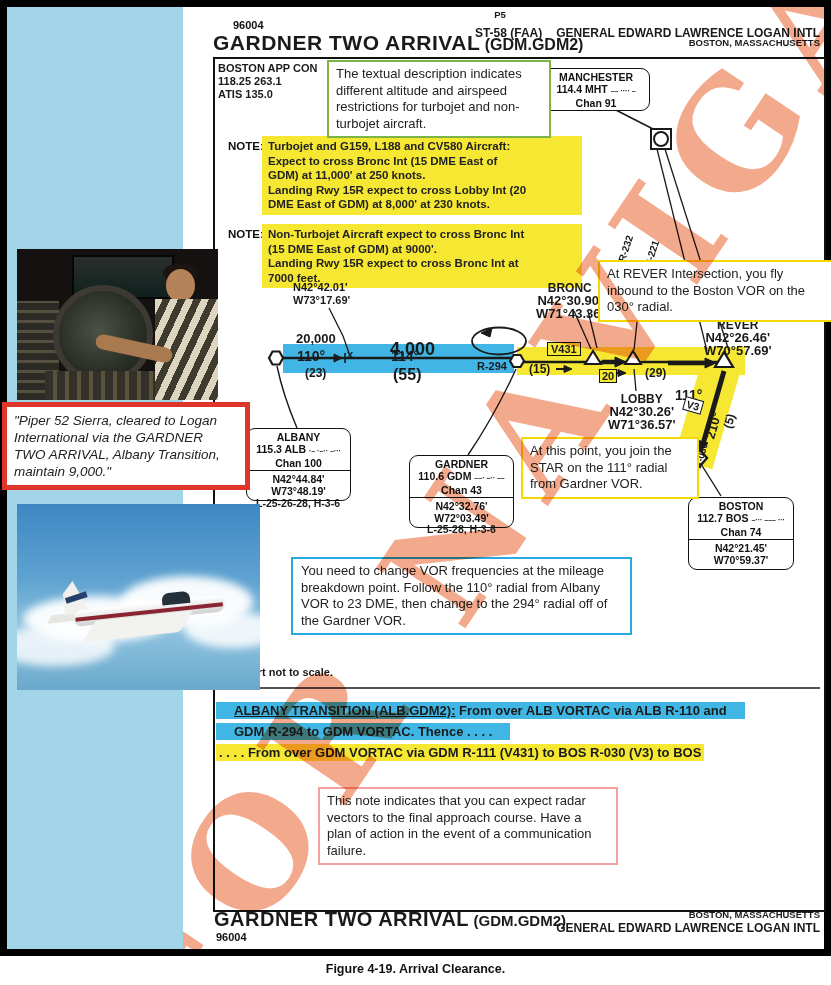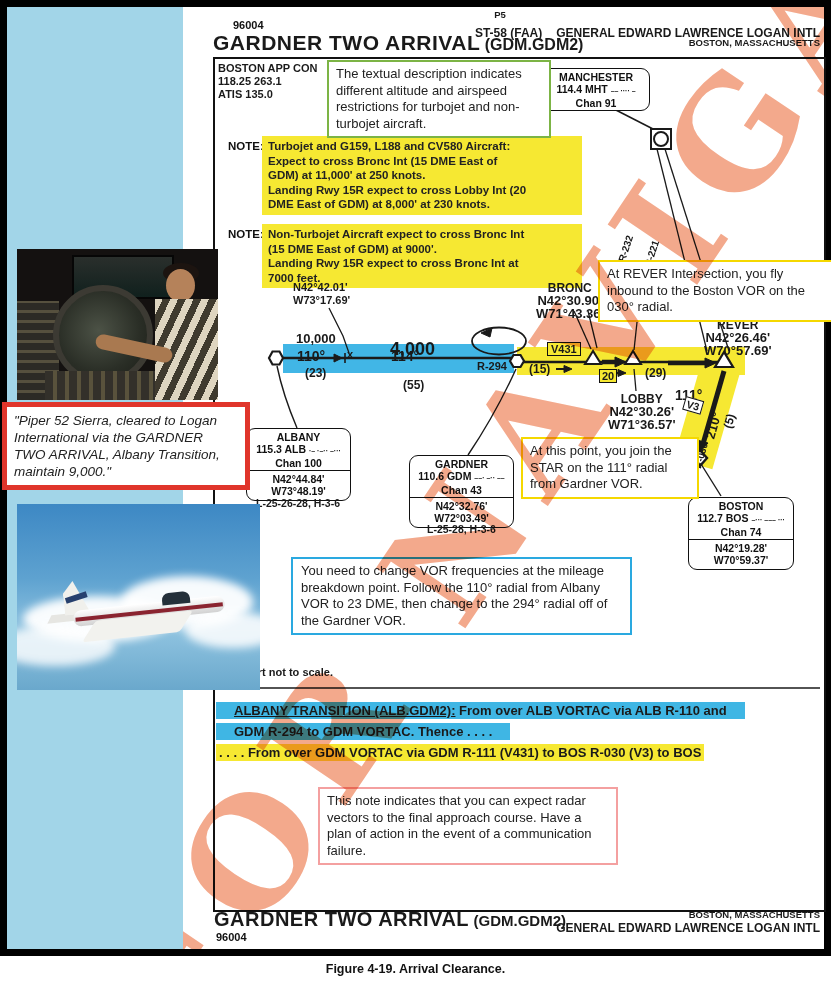--- a/index.html
+++ b/index.html
@@ -204,27 +204,27 @@
     <div>Non-Turbojet Aircraft expect to cross Bronc Int</div>
     <div>(15 DME East of GDM) at 9000'.</div>
     <div>Landing Rwy 15R expect to cross Bronc Int at</div>
     <div>7000 feet.</div>
   </div>
 
   <div class="lbl ch" style="left:293px;top:281px;font-size:11px;line-height:13px;">
     <div>N42°42.01'</div>
     <div>W73°17.69'</div>
   </div>
-  <div class="lbl ch" style="left:296px;top:331px;font-size:13px;">10,000</div>
+  <div class="lbl ch" style="left:296px;top:331px;font-size:13px;">20,000</div>
   <div class="lbl ch" style="left:297px;top:348px;font-size:14px;">110°</div>
   <div class="lbl ch" style="left:305px;top:366px;font-size:12px;">(23)</div>
   <div class="lbl ch" style="left:347px;top:348px;font-size:11px;">x</div>
   <div class="lbl ch" style="left:390px;top:339px;font-size:18px;">4,000</div>
   <div class="lbl ch" style="left:391px;top:348px;font-size:14px;">114°</div>
-  <div class="lbl ch" style="left:403px;top:366px;font-size:12px;margin-top:12px;">(55)</div>
+  <div class="lbl ch" style="left:393px;top:366px;font-size:16px;">(55)</div>
   <div class="lbl ch" style="left:477px;top:360px;font-size:11px;">R-294</div>
 
   <div class="lbl ch" style="left:547px;top:342px;font-size:11px;border:1.5px solid #111;padding:0 3px;background:#f6e832;">V431</div>
   <div class="lbl ch" style="left:529px;top:362px;font-size:12px;">(15)</div>
   <div class="lbl ch" style="left:599px;top:369px;font-size:11px;border:1.5px solid #111;padding:0 2px;background:#f6e832;">20</div>
   <div class="lbl ch" style="left:675px;top:348px;font-size:14px;margin-top:39px;">111°</div>
   <div class="lbl ch" style="left:645px;top:366px;font-size:12px;">(29)</div>
 
   <div class="lbl ch rot" style="left:686px;top:396px;font-size:10.5px;border:1.5px solid #111;padding:0 2px;background:#fff;transform:rotate(16deg);">V3</div>
   <div class="lbl ch" style="left:700px;top:418px;font-size:13px;transform:rotate(-74deg);">210°</div>
@@ -275,21 +275,21 @@
   </div>
   <div class="lbl ch" style="left:427px;top:523px;font-size:10.5px;">L-25-28, H-3-6</div>
 
   <div class="navbox" style="left:688px;top:497px;width:104px;">
     <div class="sec1">
       <div>BOSTON</div>
       <div><span>112.7 BOS</span> <span class="morse">–··· ––– ···</span></div>
       <div>Chan 74</div>
     </div>
     <div class="sec2">
-      <div>N42°19.28'</div>
+      <div>N42°21.45'</div>
       <div>W70°59.37'</div>
     </div>
   </div>
 
   <div class="ann ann-yellow" style="left:598px;top:260px;width:226px;">At REVER Intersection, you fly inbound to the Boston VOR on the 030° radial.</div>
   <div class="ann ann-yellow" style="left:521px;top:437px;width:160px;">At this point, you join the STAR on the 111° radial from Gardner VOR.</div>
   <div class="ann ann-blue" style="left:291px;top:557px;width:322px;padding-left:8px;">You need to change VOR frequencies at the mileage breakdown point. Follow the 110° radial from Albany VOR to 23 DME, then change to the 294° radial off of the Gardner VOR.</div>
   <div class="lbl ch" style="left:237px;top:666px;font-size:11px;">Chart not to scale.</div>
 
   <div class="desc">

